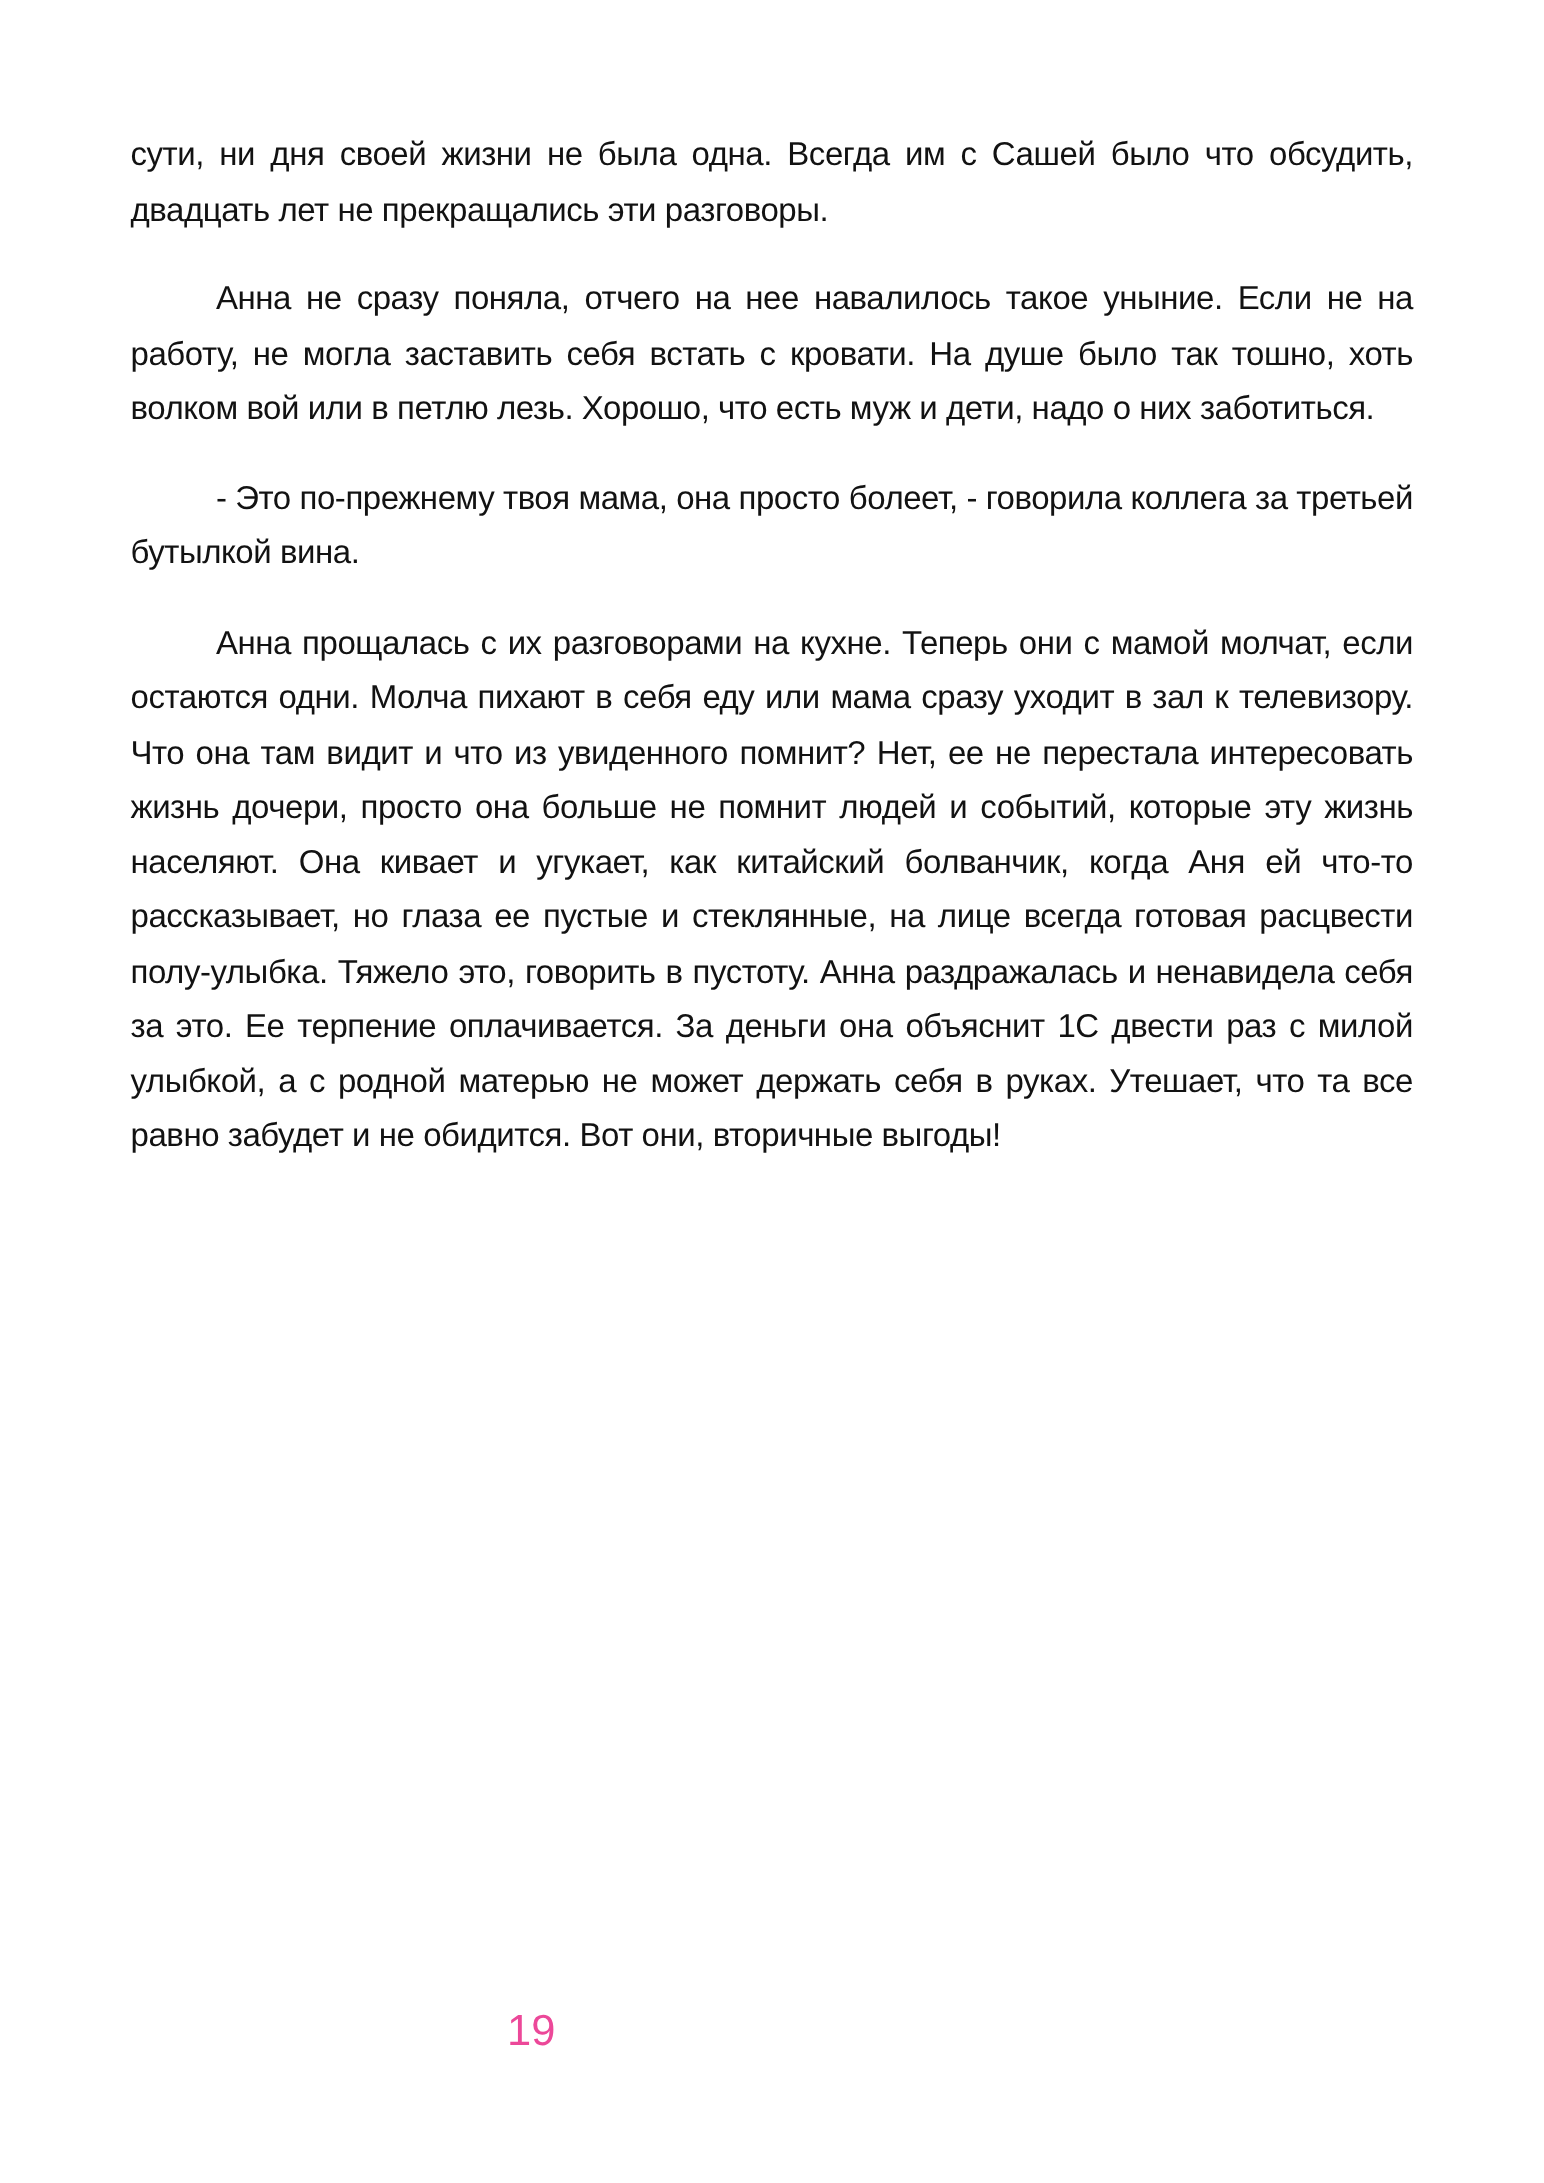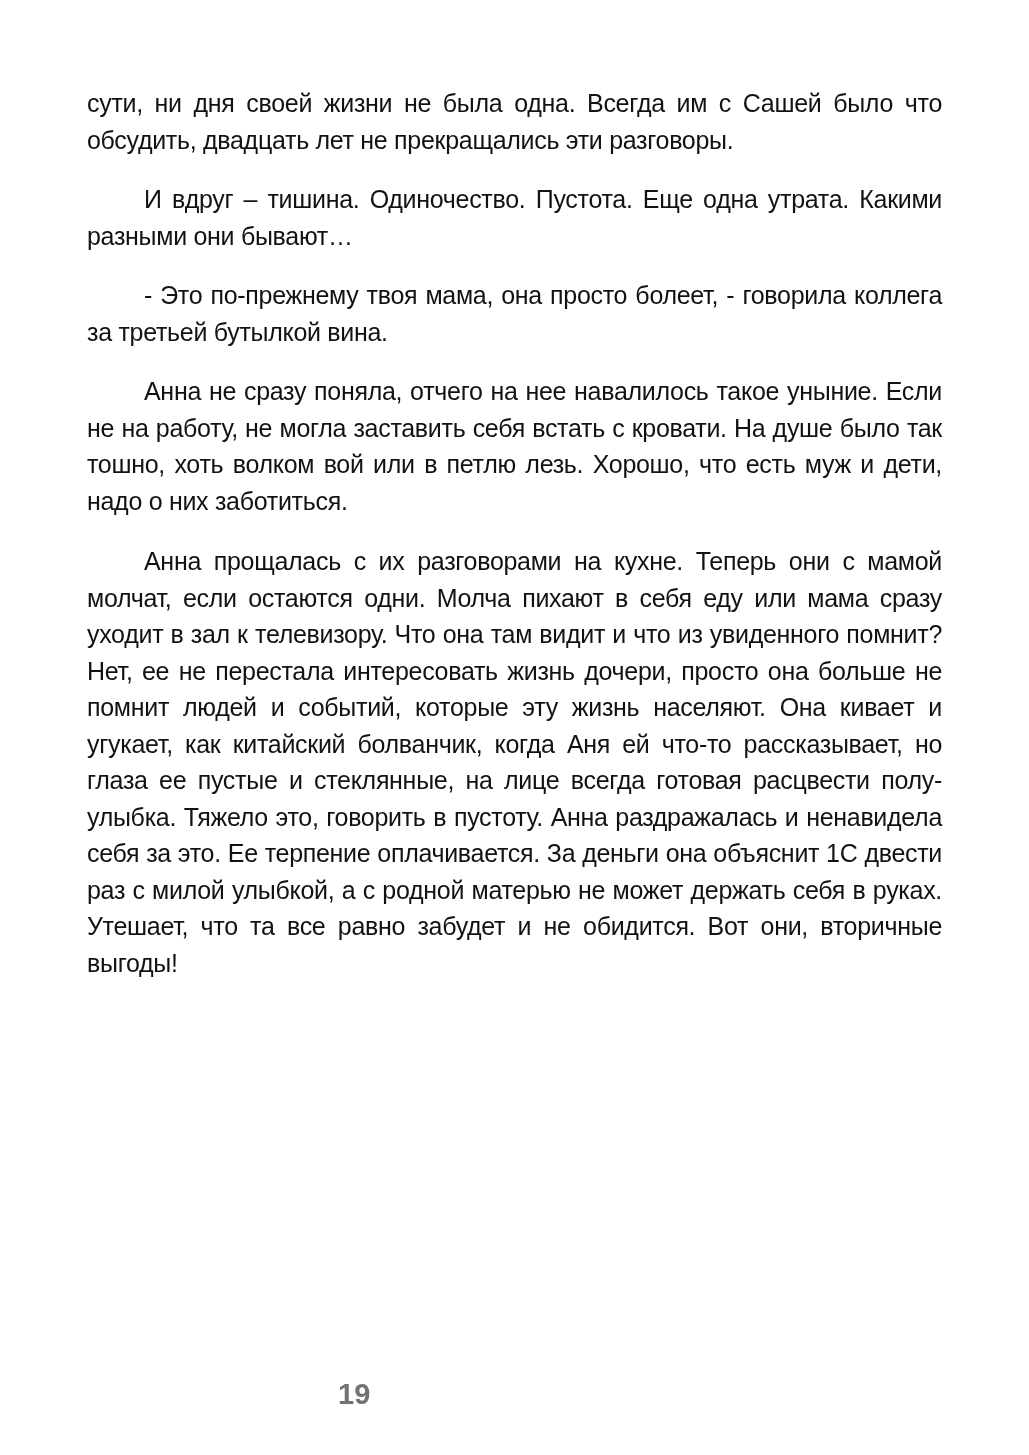--- a/index.html
+++ b/index.html
@@ -20,55 +20,53 @@
   .page {
     position: absolute;
     inset: 0;
     background: #ffffff;
   }
   .text-block {
     position: absolute;
     left: 87px;
     top: 85px;
     width: 855px;
-    font-size: 25px;
+    font-size: 22px;
     line-height: 36.5px;
     letter-spacing: -0.3px;
     text-align: justify;
     color: #121212;
   }
   .text-block p {
     margin: 0 0 23px 0;
     text-indent: 57px;
     padding: 0;
   }
   .text-block p.no-indent {
     text-indent: 0;
   }
   .text-block p:last-child {
     margin-bottom: 0;
     margin-top: 24px;
   }
   .page-number {
     position: absolute;
     left: 338px;
-    top: 1376px;
+    top: 1336px;
     font-size: 29px;
     line-height: 36px;
     letter-spacing: 0;
-    color: #737373;
-    font-weight: bold;
+    color: #ec4899;
   }
 </style>
 </head>
 <body>
 
 <div class="page">
   <main class="text-block">
     <p class="no-indent">сути, ни дня своей жизни не была одна. Всегда им с Сашей было что обсудить, двадцать лет не прекращались эти разговоры.</p>
-    <p>И вдруг – тишина. Одиночество. Пустота. Еще одна утрата. Какими разными они бывают…</p>
+    <p>Анна не сразу поняла, отчего на нее навалилось такое уныние. Если не на работу, не могла заставить себя встать с кровати. На душе было так тошно, хоть волком вой или в петлю лезь. Хорошо, что есть муж и дети, надо о них заботиться.</p>
     <p>- Это по-прежнему твоя мама, она просто болеет, - говорила коллега за третьей бутылкой вина.</p>
-    <p>Анна не сразу поняла, отчего на нее навалилось такое уныние. Если не на работу, не могла заставить себя встать с кровати. На душе было так тошно, хоть волком вой или в петлю лезь. Хорошо, что есть муж и дети, надо о них заботиться.</p>
     <p>Анна прощалась с их разговорами на кухне. Теперь они с мамой молчат, если остаются одни. Молча пихают в себя еду или мама сразу уходит в зал к телевизору. Что она там видит и что из увиденного помнит? Нет, ее не перестала интересовать жизнь дочери, просто она больше не помнит людей и событий, которые эту жизнь населяют.  Она кивает и угукает, как китайский болванчик, когда Аня ей что-то рассказывает, но глаза ее пустые и стеклянные, на лице всегда готовая расцвести полу-улыбка. Тяжело это, говорить в пустоту. Анна раздражалась и ненавидела себя за это. Ее терпение оплачивается. За деньги она объяснит 1С двести раз с милой улыбкой, а с родной матерью не может держать себя в руках. Утешает, что та все равно забудет и не обидится.  Вот они, вторичные выгоды!</p>
   </main>
 
   <footer class="page-number">19</footer>
 </div>
 
 </body></html>

